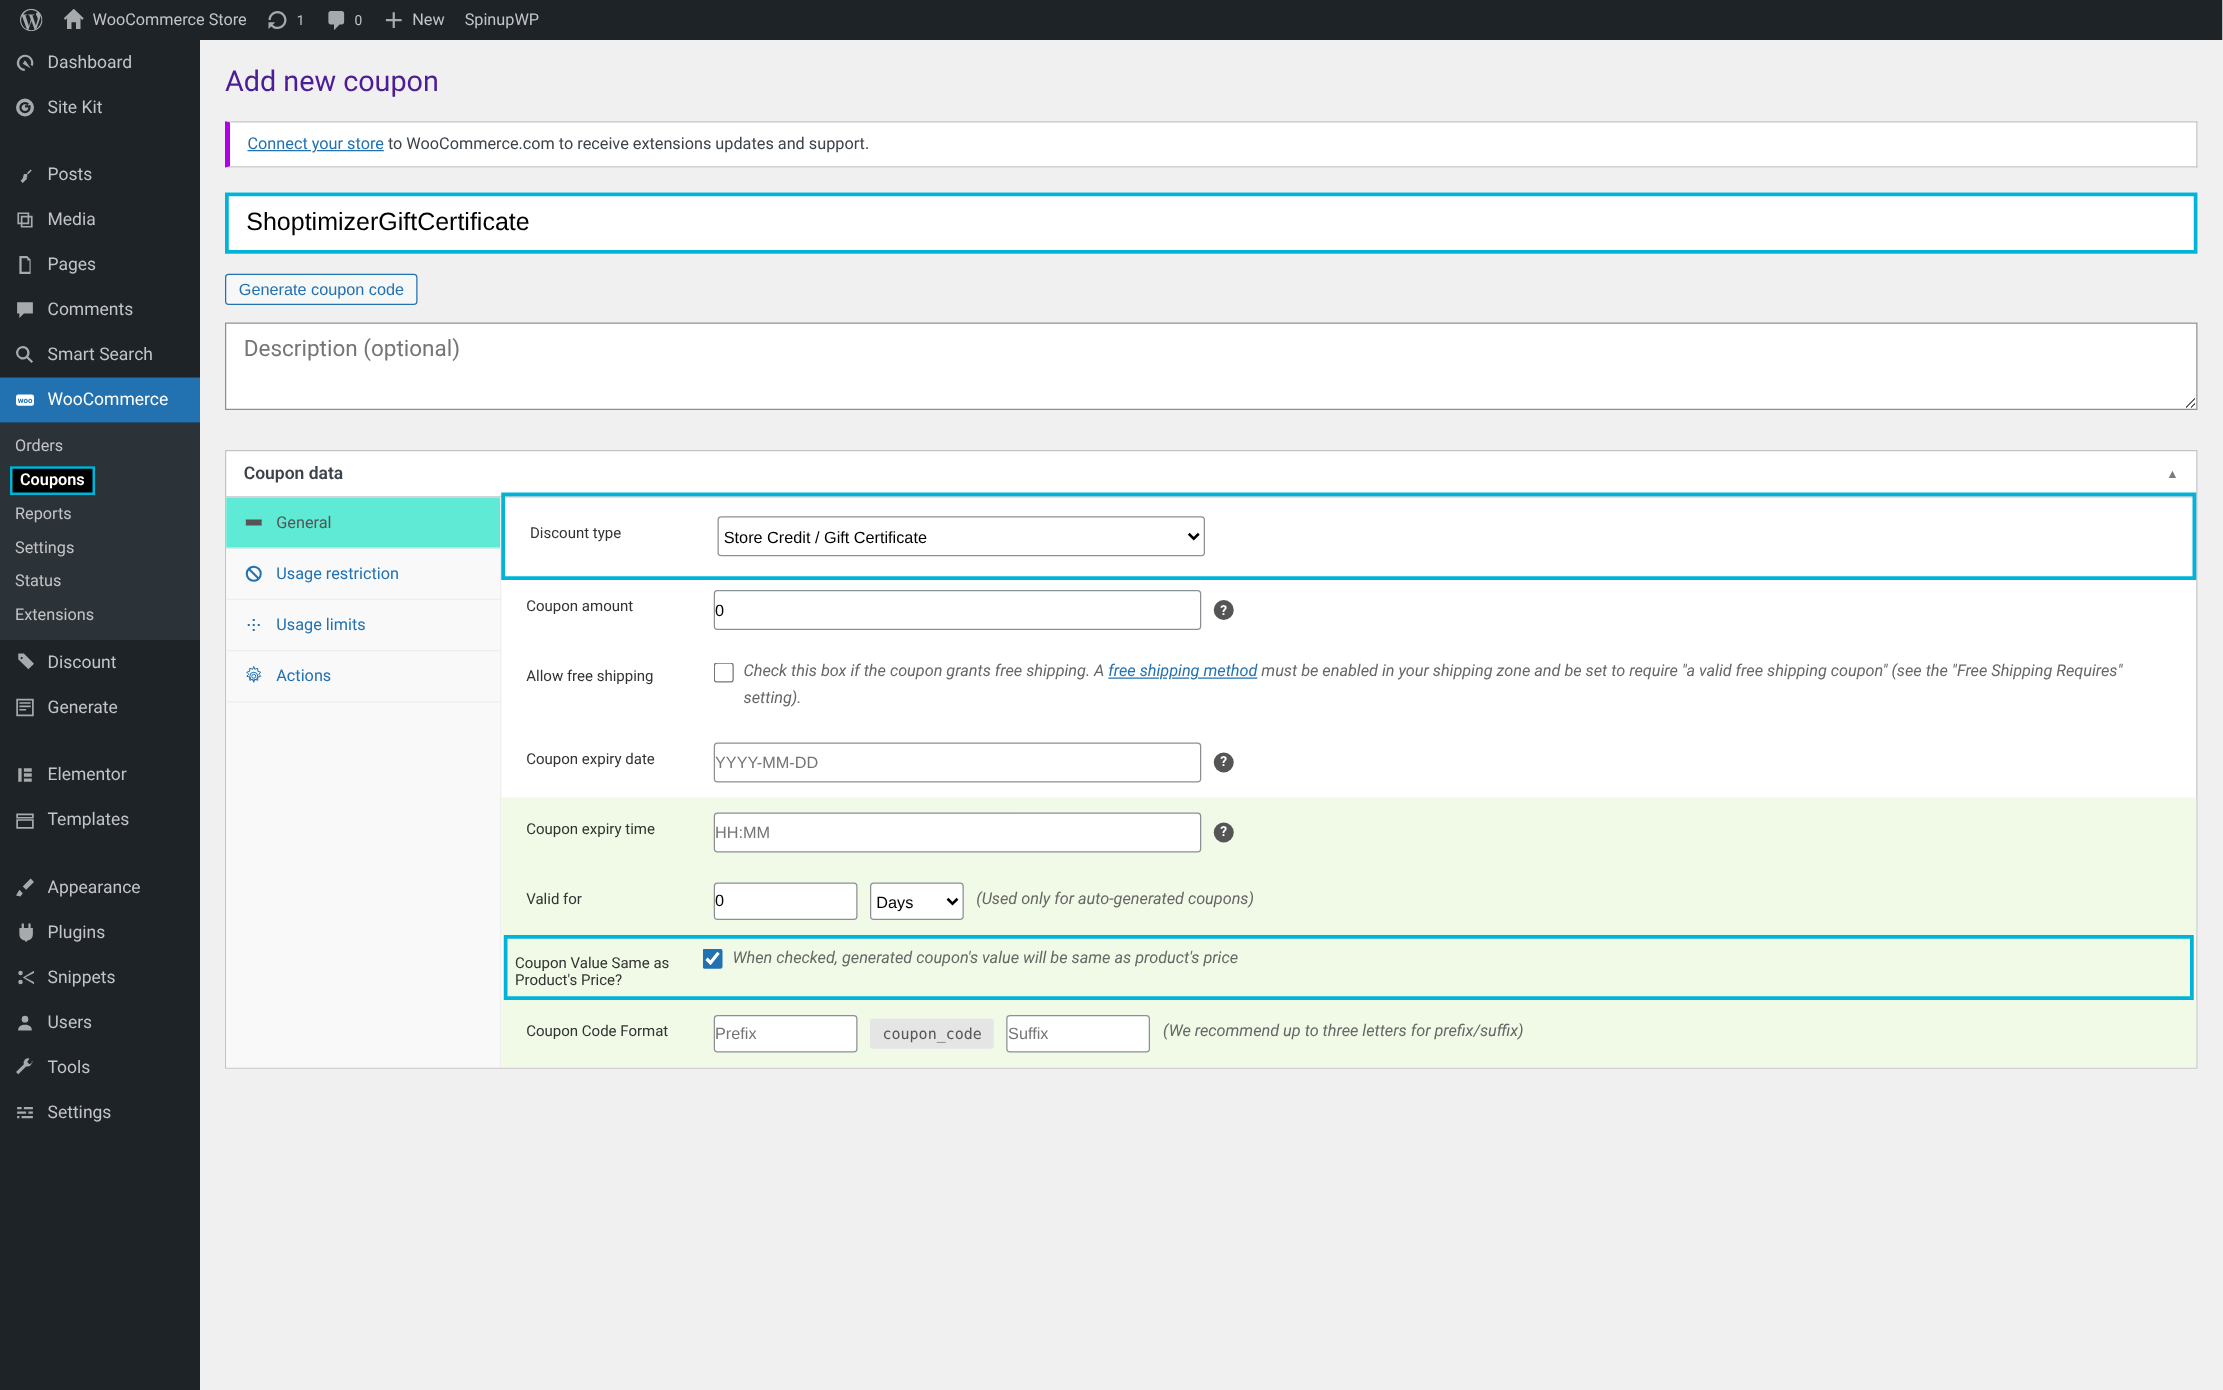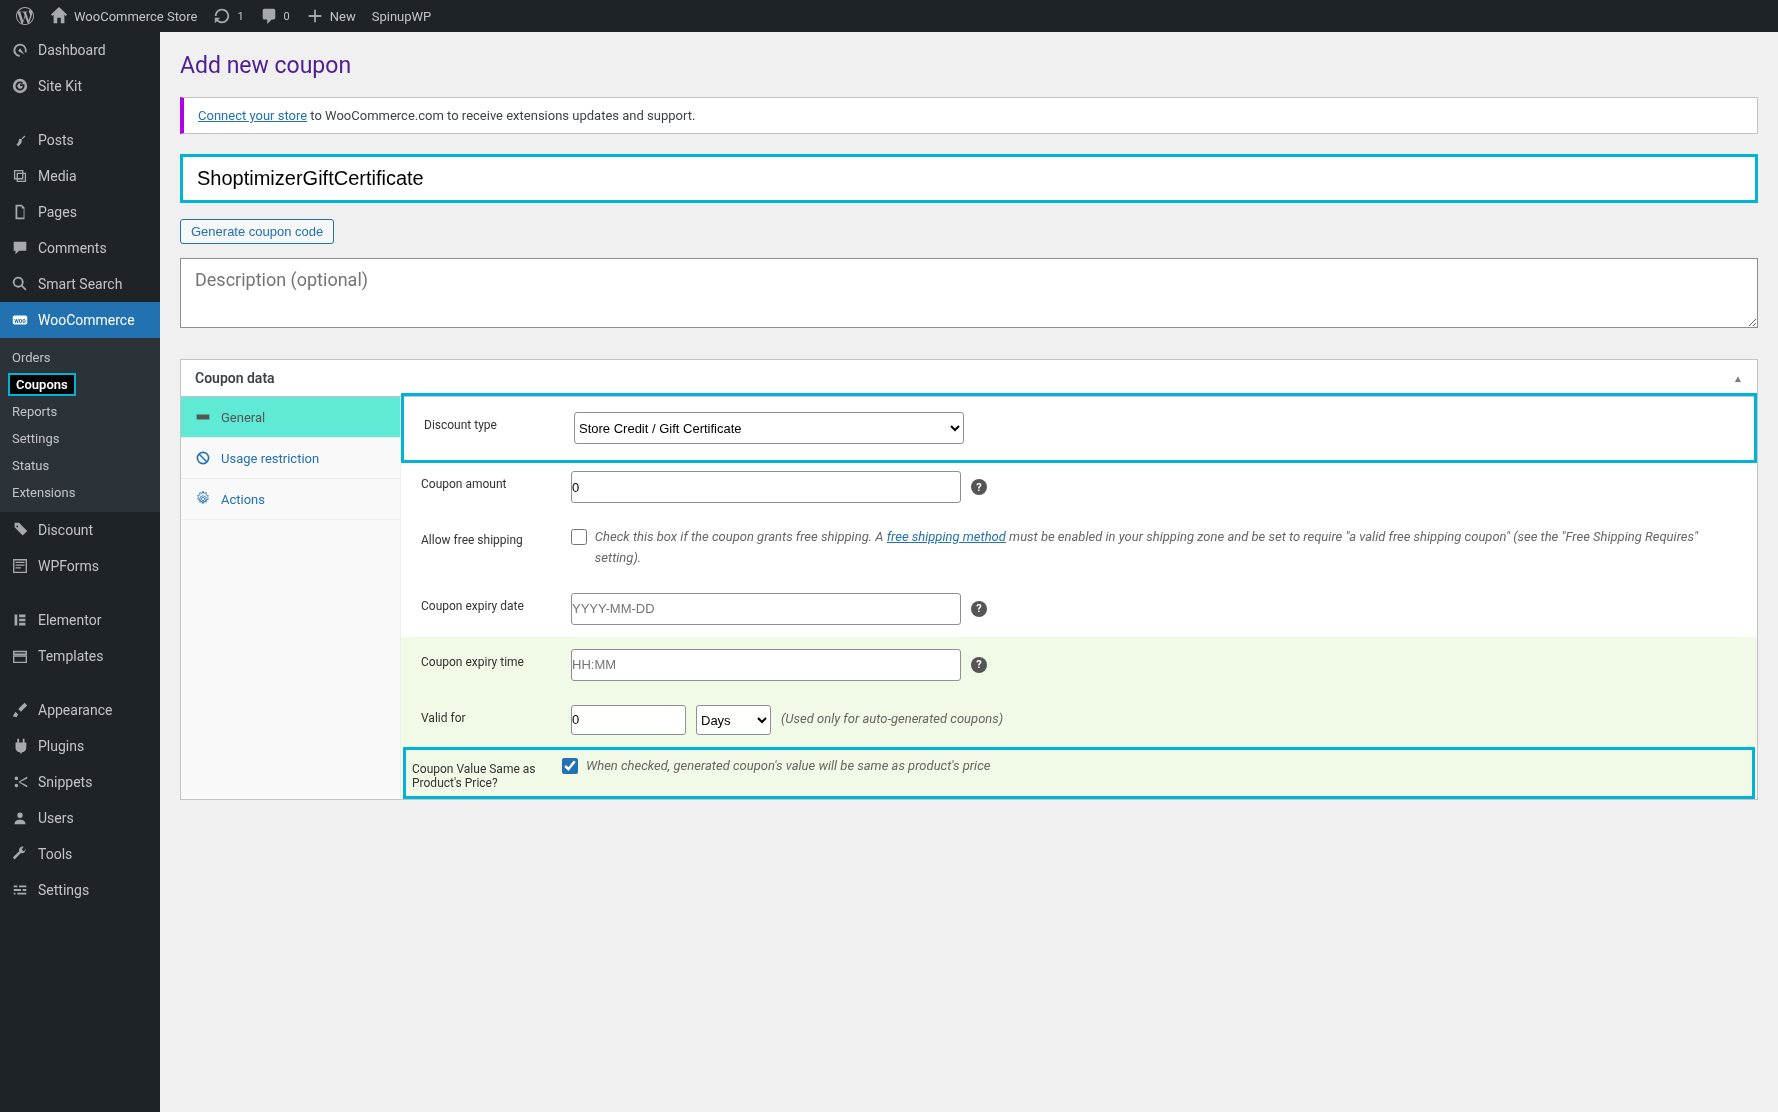--- a/index.html
+++ b/index.html
@@ -194,21 +194,21 @@
           </svg>
         </span>
         <span>Discount</span>
       </div>
     <div class="sidebar-item">
         <span class="sidebar-icon">
           <svg viewBox="0 0 20 20">
             <path d="M3 3h14v14H3V3zm2 3h10M5 9h10M5 12h6" fill="none" stroke="#a7aaad" stroke-width="1.5"></path>
           </svg>
         </span>
-        <span>WPForms</span>
+        <span>Generate</span>
       </div>
     <div class="sidebar-spacer"></div>
     <div class="sidebar-item">
         <span class="sidebar-icon">
           <svg viewBox="0 0 20 20">
             <path d="M4 4h3v12H4zM9 4h7v3H9zM9 8.5h7v3H9zM9 13h7v3H9z"></path>
           </svg>
         </span>
         <span>Elementor</span>
       </div>
@@ -298,20 +298,26 @@
             </div>
           <div class="panel-tab">
               <svg viewBox="0 0 20 20">
                 <circle cx="10" cy="10" r="7" fill="none" stroke="currentColor" stroke-width="2"></circle>
                 <line x1="5" y1="5" x2="15" y2="15" stroke="currentColor" stroke-width="2"></line>
               </svg>
               <span>Usage restriction</span>
             </div>
           <div class="panel-tab">
               <svg viewBox="0 0 20 20">
+                <path d="M4 10h2M9 10h2M14 10h2M10 4v2M10 14v2" stroke="currentColor" stroke-width="2"></path>
+              </svg>
+              <span>Usage limits</span>
+            </div>
+          <div class="panel-tab">
+              <svg viewBox="0 0 20 20">
                 <path d="M10 6a4 4 0 100 8 4 4 0 000-8zm0 2a2 2 0 110 4 2 2 0 010-4zM10 0l1 3 3-1 0 3 3 1-2 2 2 2-3 1 0 3-3-1-1 3-1-3-3 1 0-3-3-1 2-2-2-2 3-1 0-3 3 1 1-3z" fill="none" stroke="currentColor" stroke-width="1"></path>
               </svg>
               <span>Actions</span>
             </div>
         </div>
 
         <div class="panel-content">
           <div class="hl-box">
           <div class="field-row">
             <div class="field-label">Discount type</div>
@@ -368,18 +374,27 @@
           <div class="field-row green hl-inline" style="margin:0 2px">
             <div class="field-label">Coupon Value Same as Product's Price?</div>
             <div class="field-ctrl">
               <div class="checkbox-row">
                 <input type="checkbox" checked="" style="">
                 <span class="field-note">When checked, generated coupon's value will be same as product's price</span>
               </div>
             </div>
           </div>
 
+          <div class="field-row green">
+            <div class="field-label">Coupon Code Format</div>
+            <div class="field-ctrl">
+              <input type="text" class="narrow" placeholder="Prefix" style="">
+              <span class="code-chip">coupon_code</span>
+              <input type="text" class="narrow" placeholder="Suffix" style="">
+              <span class="field-note">(We recommend up to three letters for prefix/suffix)</span>
+            </div>
+          </div>
 
         </div>
       </div>
     </div>
   </div>
 </div>
 
 </body></html>

